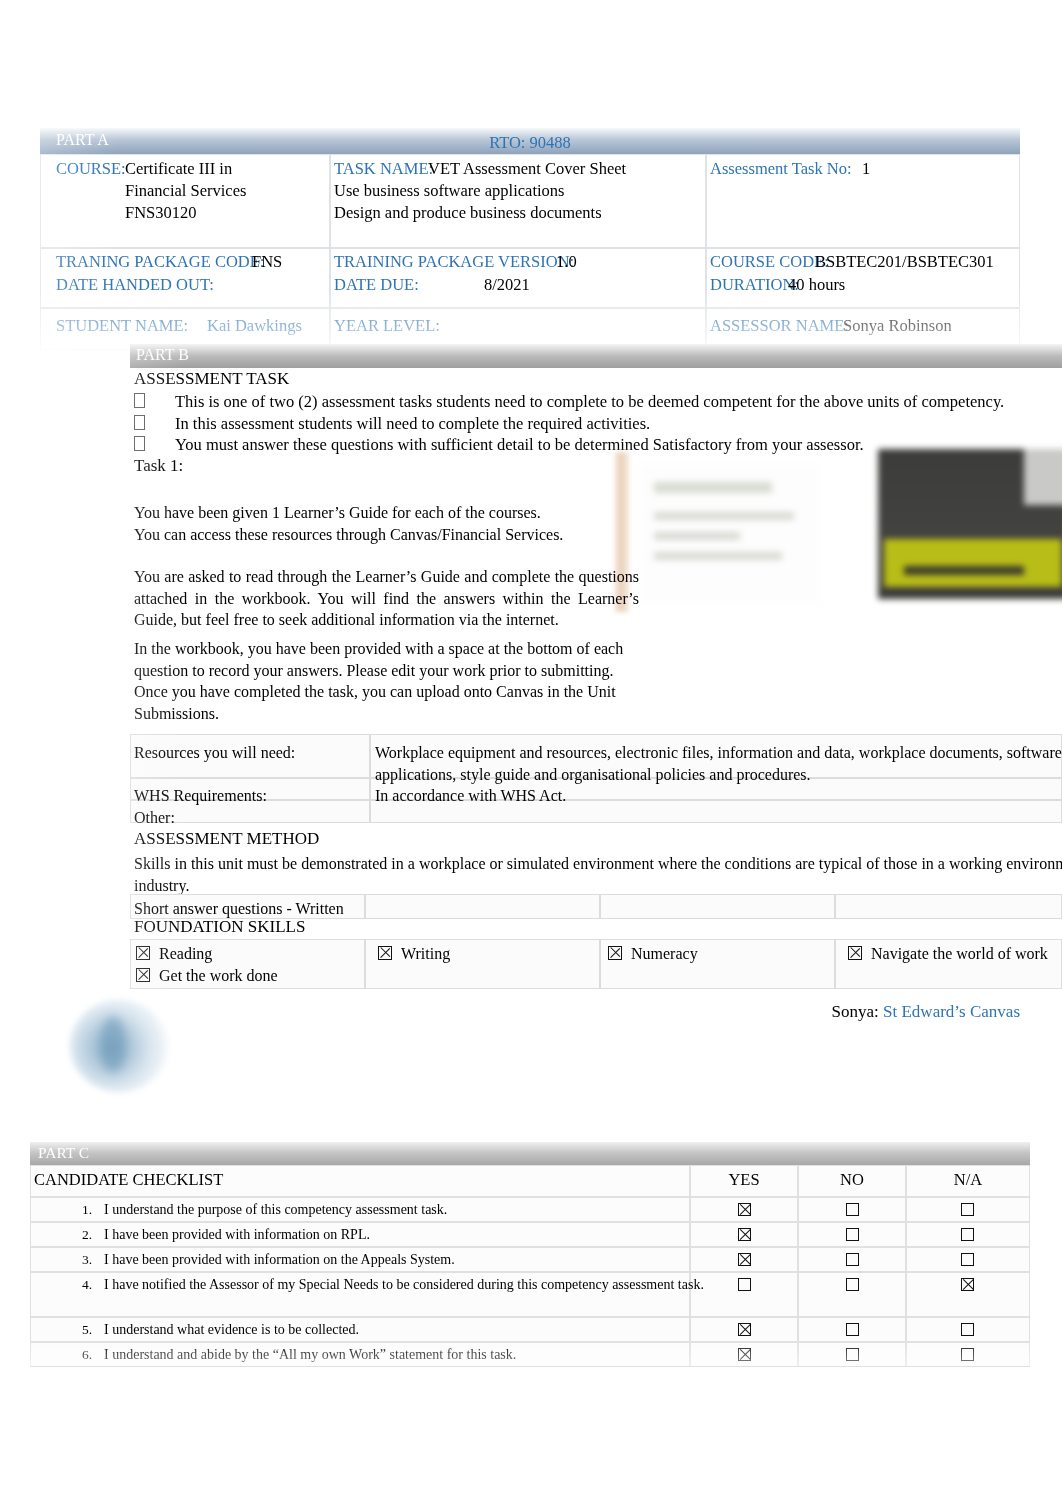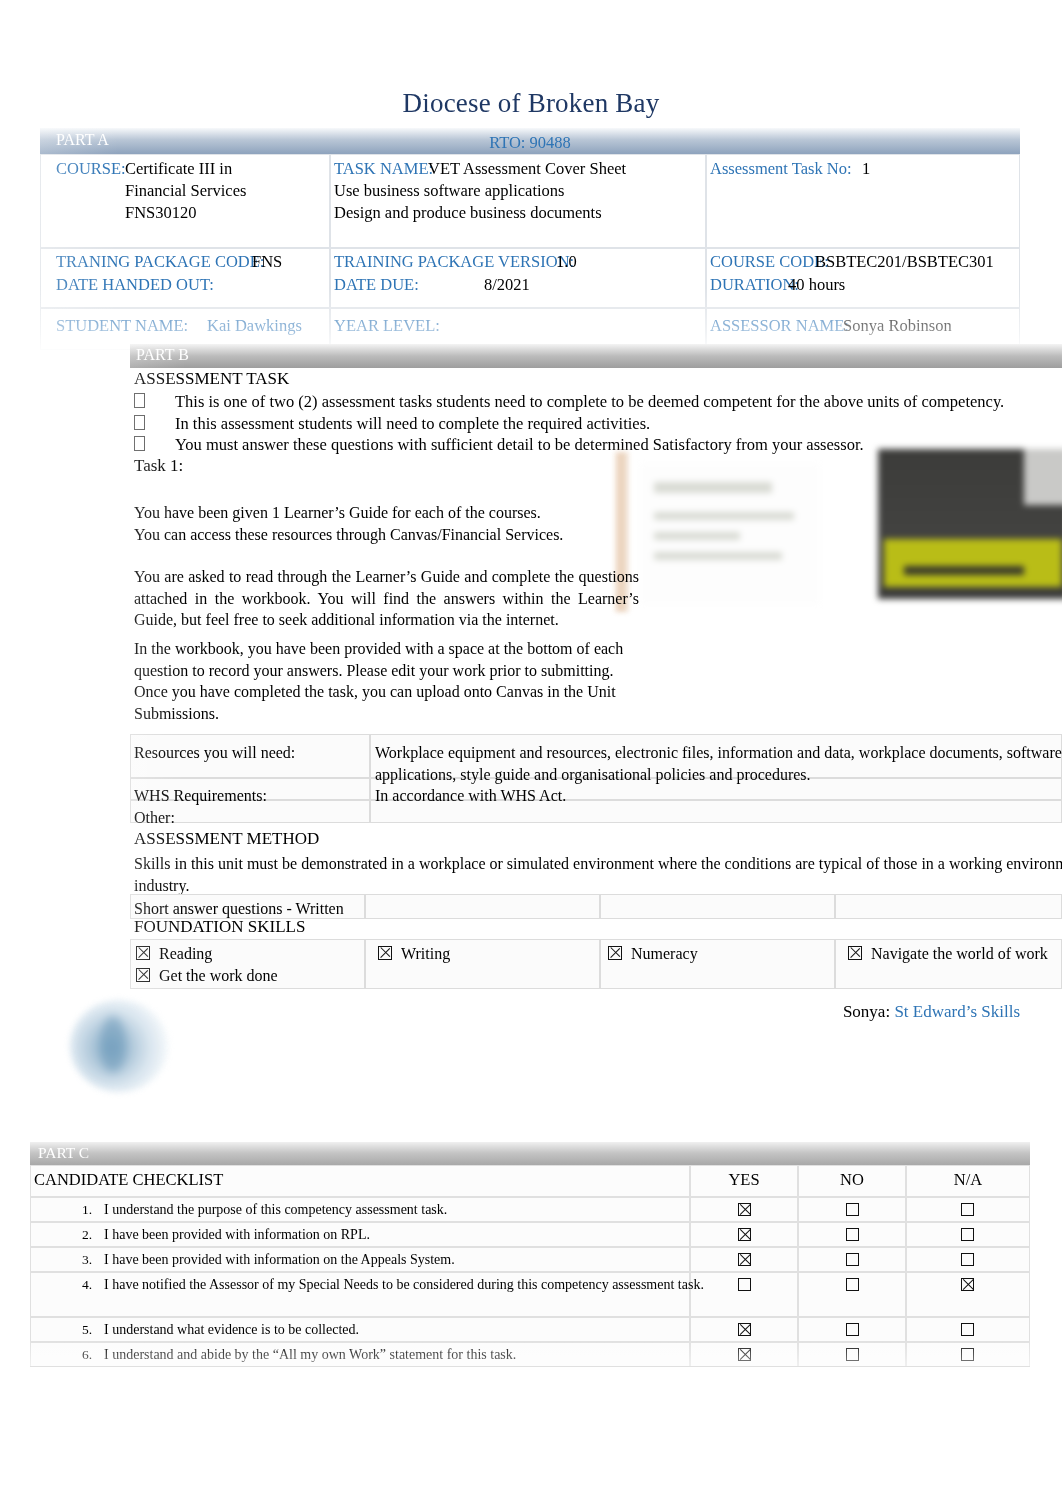--- a/index.html
+++ b/index.html
@@ -300,21 +300,20 @@
     position: absolute; left:0; top:0; width:1000px; height:224px;
     pointer-events:none;
     background: linear-gradient(to bottom, rgba(255,255,255,0) 88%, rgba(255,255,255,0.5) 100%);
   }
 </style>
 </head>
 <body>
 
 <div class="page">
 
-  <div class="doc-title">Diocese of Broken Bay</div>
 
   <div class="partA-wrap">
     <div class="partA-band">
       <span>PART A</span>
     </div>
 
     <div class="partA-grid">
 
       <div class="cell" style="left:0;top:0;width:290px;height:94px;"></div>
       <div class="cell" style="left:290px;top:0;width:376px;height:94px;"></div>
@@ -449,21 +448,21 @@
     <div class="body-txt" style="left:6px;top:621px;white-space:nowrap;">
       <span class="cb x"></span><span>Get the work done</span>
     </div>
 
     <div class="partB-blur"></div>
   </div>
 
   <div class="logo"></div>
   <div class="campus">
     <span class="c-lbl">Sonya:</span>
-    <span class="c-val">St Edward’s Skills</span>
+    <span class="c-val">St Edward’s Canvas</span>
   </div>
 
   <div class="partC-wrap">
     <div class="partC-band">
       <span>PART C</span>
     </div>
 
     <div class="pc-grid">
 
       <div class="pc-cell" style="left:0;top:0;width:660px;height:32px;"></div>

